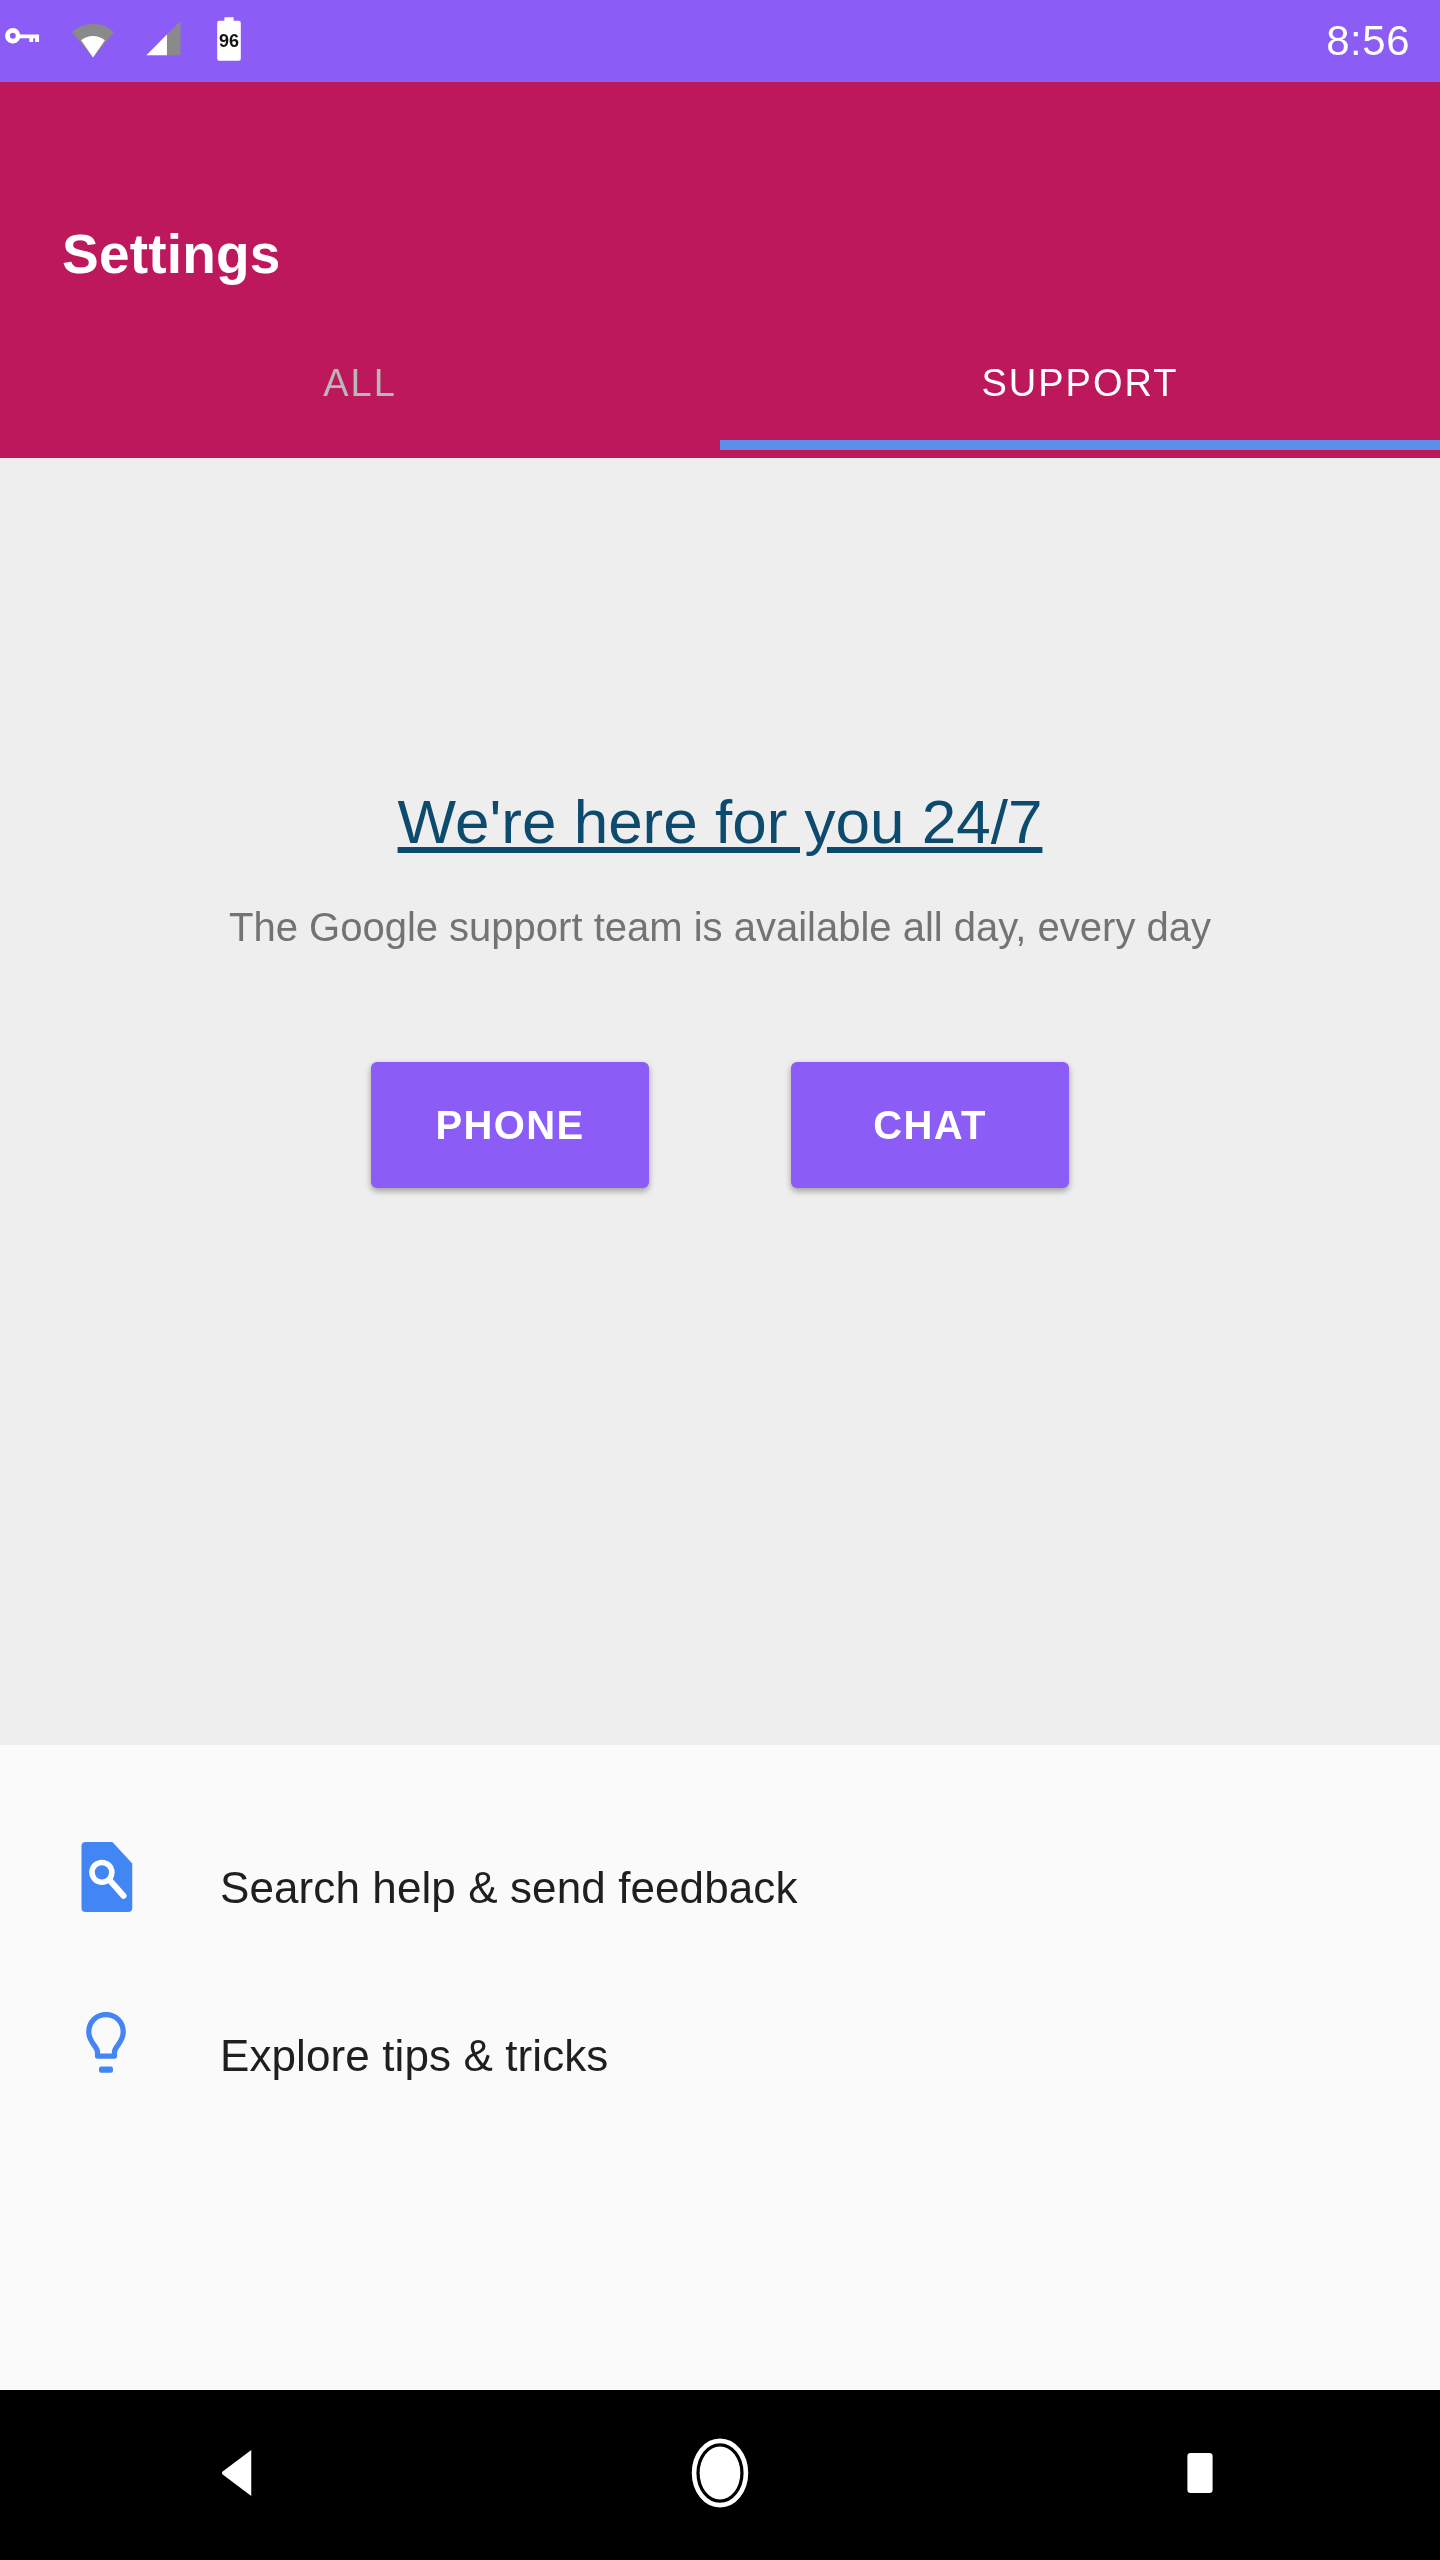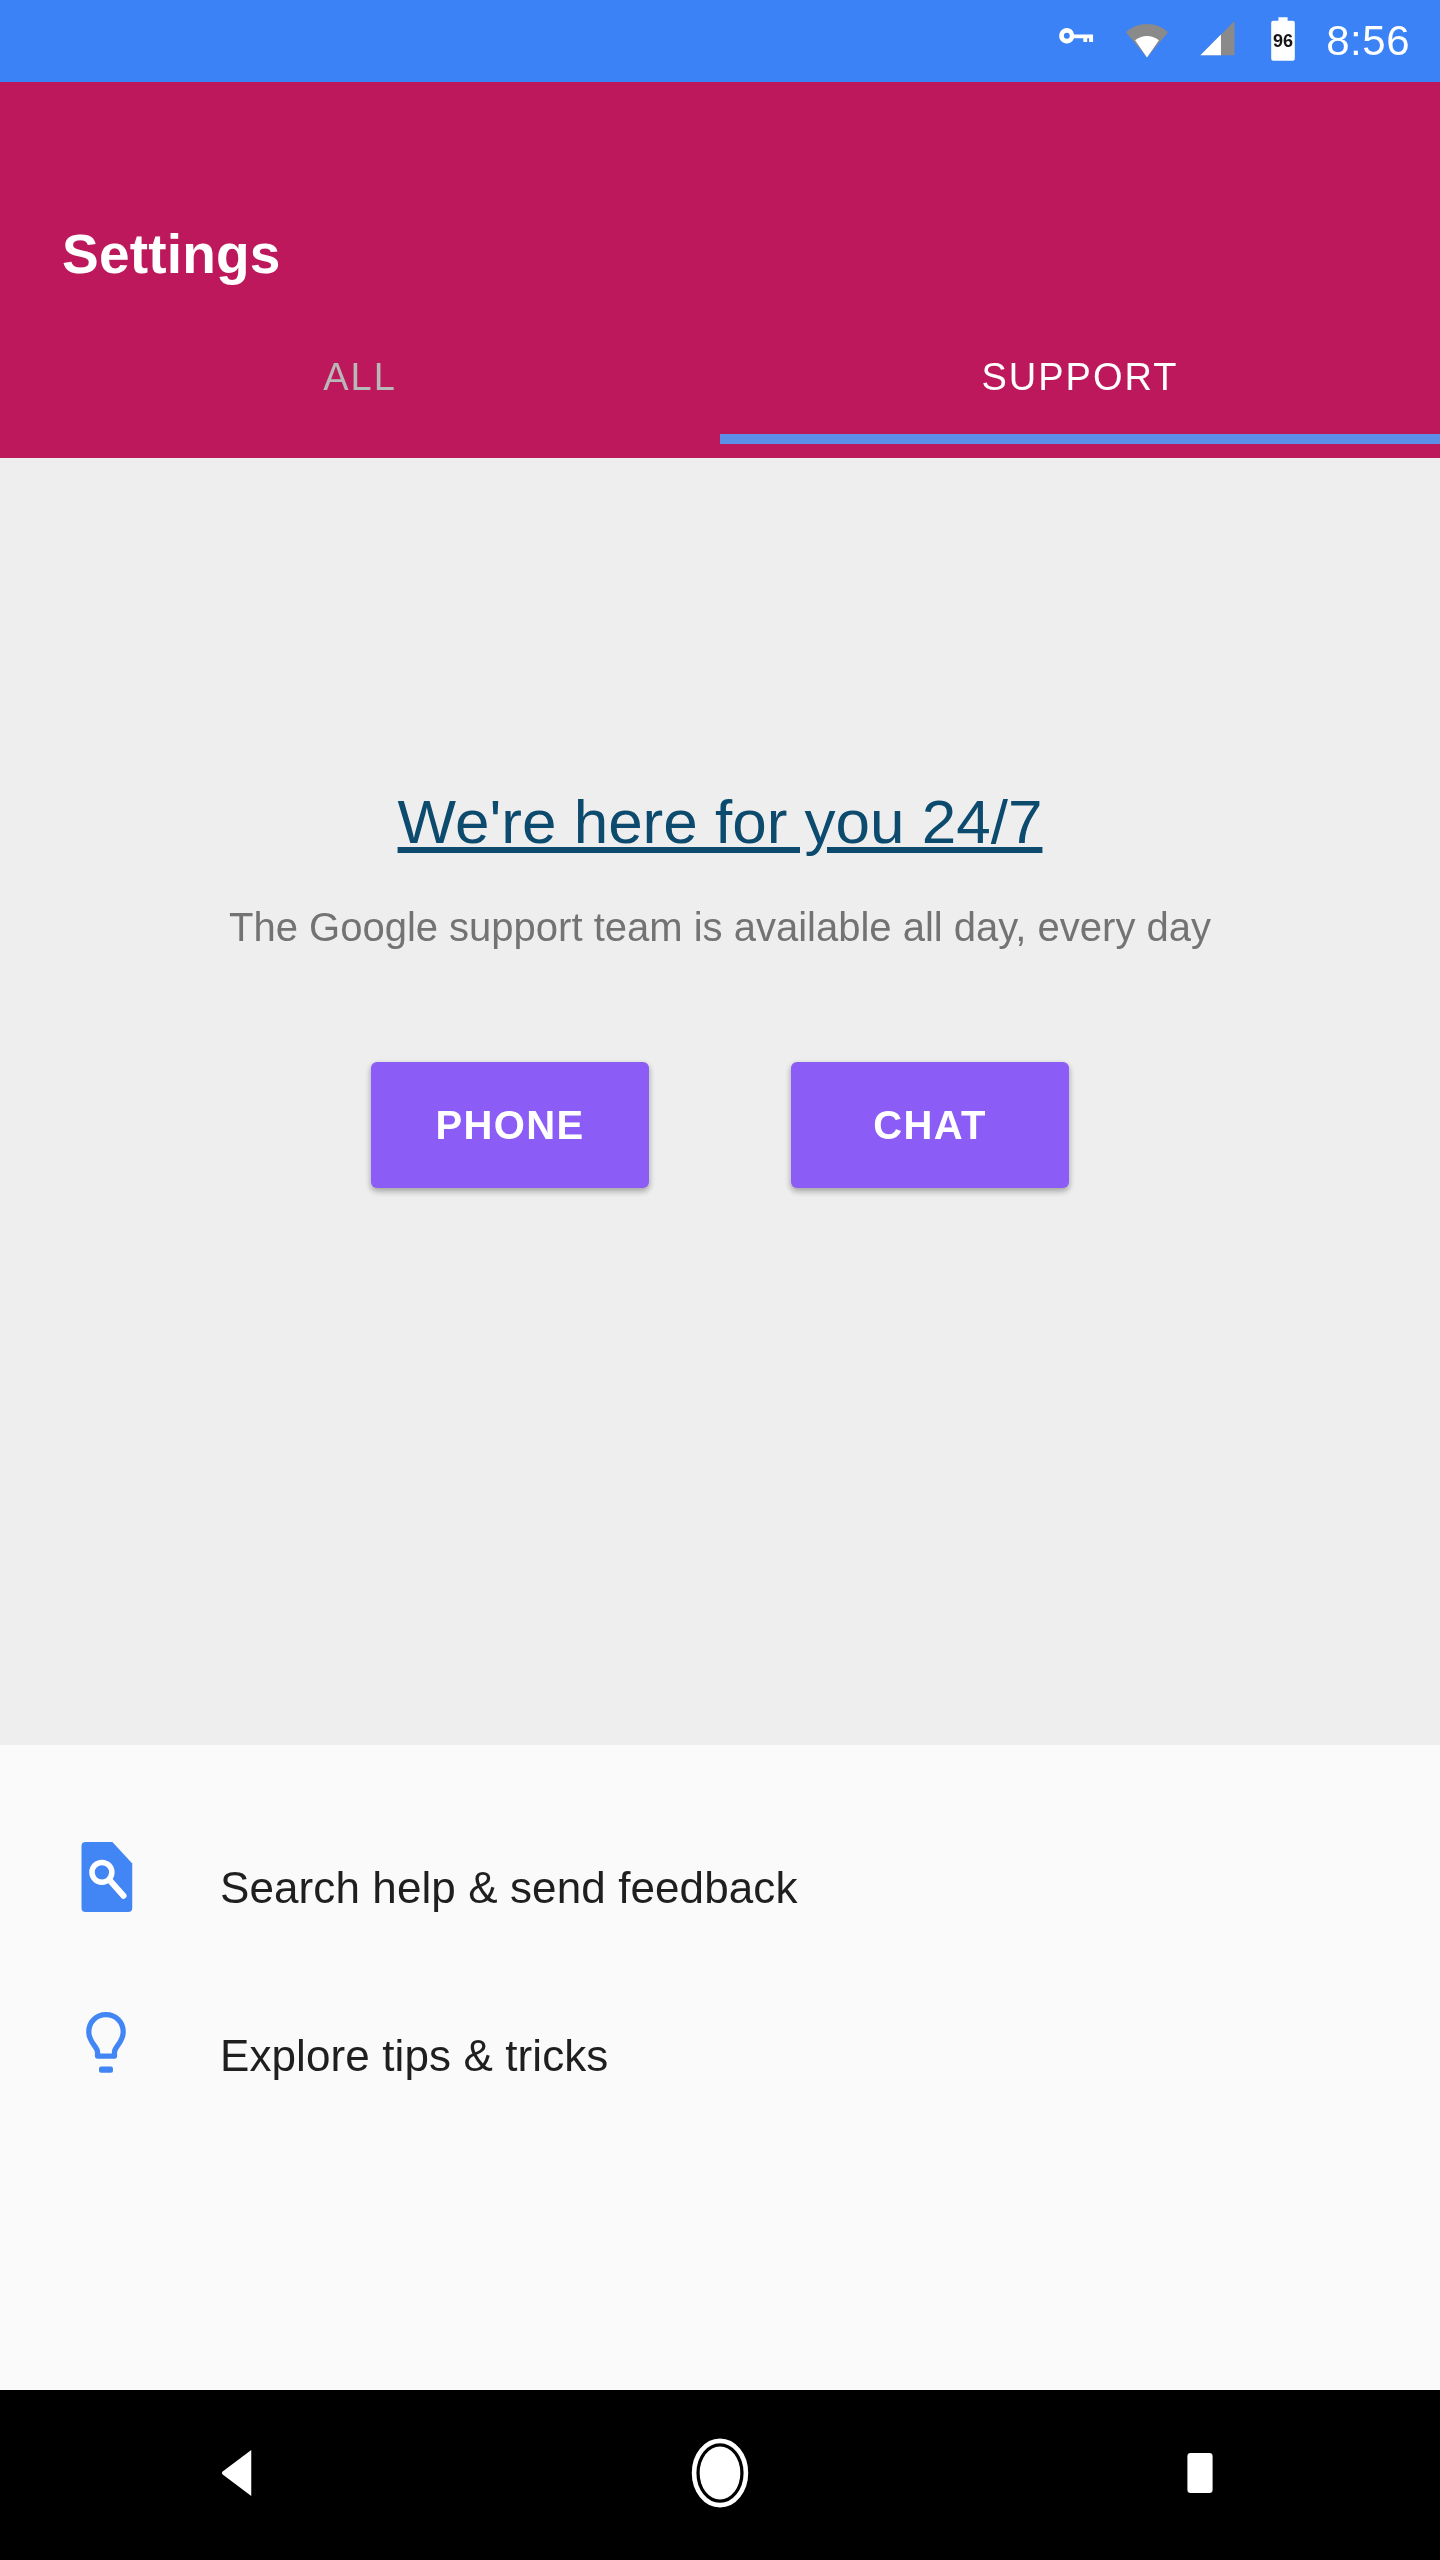--- a/index.html
+++ b/index.html
@@ -7,42 +7,42 @@
     width:1440px; height:2560px;
     background:#fafafa;
     font-family:"Liberation Sans", sans-serif;
     overflow:hidden;
   }
   #screen { position:relative; width:1440px; height:2560px; }
 
   
   .statusbar{
     position:absolute; left:0; top:0; width:1440px; height:82px;
-    background:#3b82f6;
-    display:flex; align-items:center; justify-content:flex-end;
+    background:#8b5cf6;
+    display:flex; align-items:center; justify-content:space-between;
     padding-right:30px;
   }
   .sb-icons{ display:flex; align-items:center; gap:26px; }
   .sb-time{
     color:#ffffff; font-size:42px; font-weight:400;
     letter-spacing:0.5px; margin-left:26px; line-height:1;
   }
   .ico{ display:block; }
 
   
   .appbar{
     position:absolute; left:0; top:82px; width:1440px; height:376px;
     background:#be185d;
   }
   .appbar-title{
     position:absolute; left:62px; top:140px;
     color:#ffffff; font-size:55px; font-weight:700; letter-spacing:0.2px;
   }
   .tabs{
-    position:absolute; left:0; bottom:14px; width:1440px; height:134px;
+    position:absolute; left:0; bottom:8px; width:1440px; height:134px;
     display:flex;
   }
   .tab{
     flex:1 1 50%;
     display:flex; align-items:center; justify-content:center;
     position:relative;
     font-size:38px; letter-spacing:2px; font-weight:500;
   }
   .tab.inactive{ color:#b8b8b8; }
   .tab.active{ color:#ffffff; }

